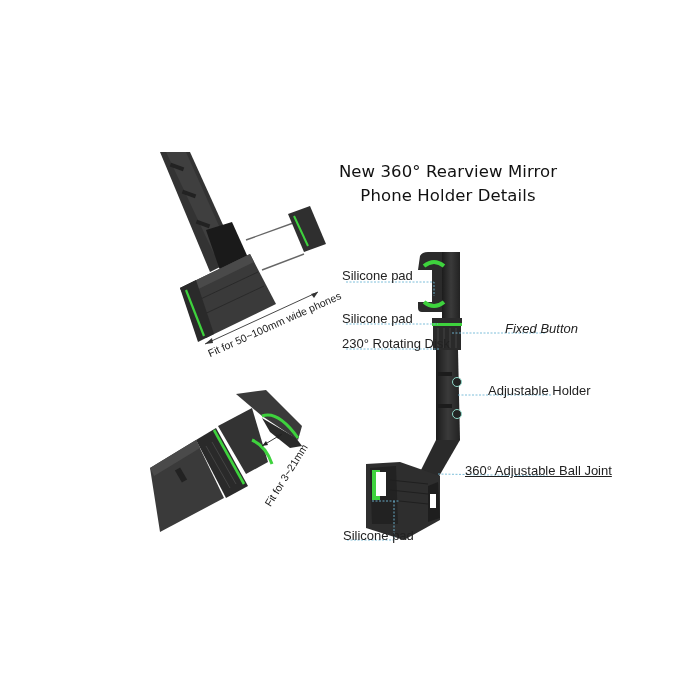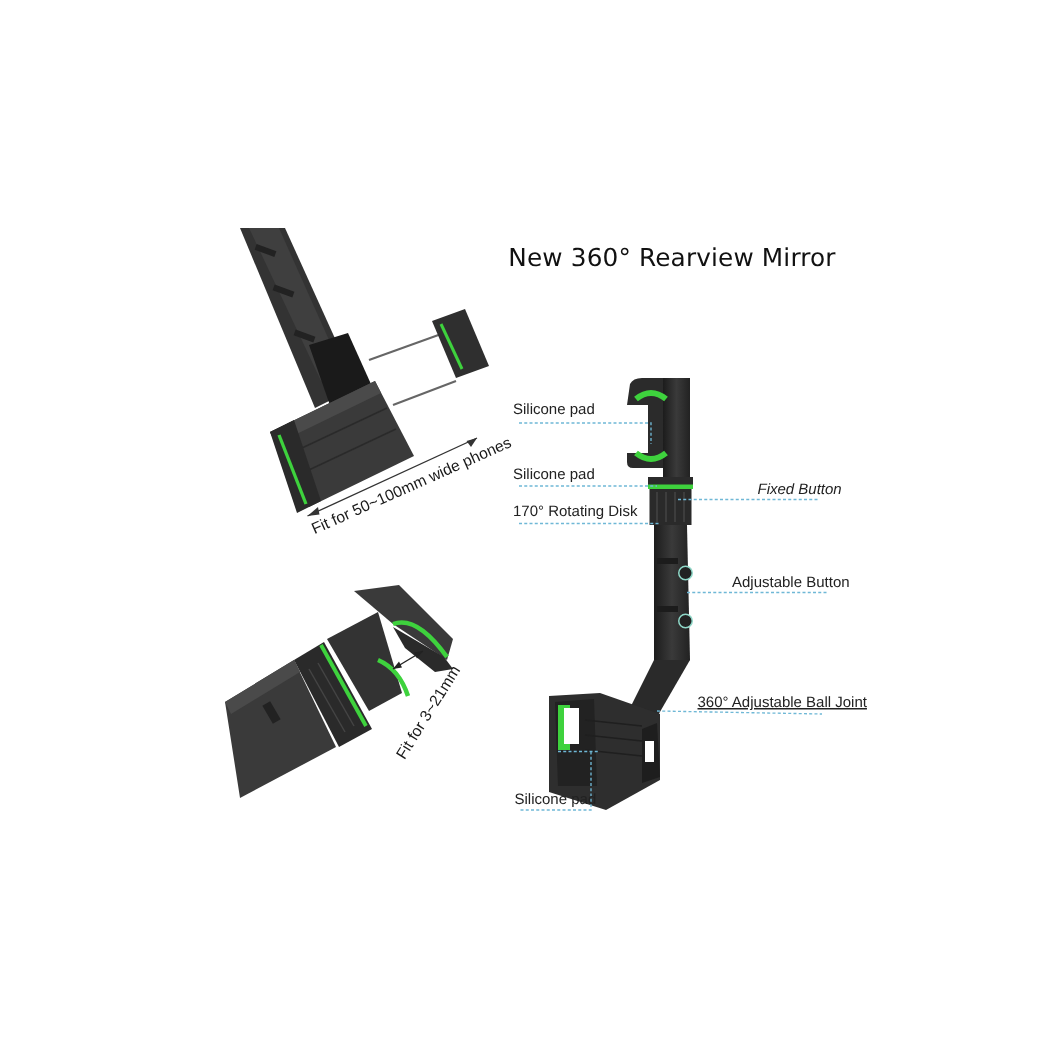--- a/index.html
+++ b/index.html
@@ -3,21 +3,21 @@
 <meta charset="utf-8">
 <style>
   html, body { margin: 0; padding: 0; background: #ffffff; }
   body { width: 700px; height: 700px; position: relative; overflow: hidden;
          font-family: "DejaVu Sans", sans-serif; }
   .canvas { position: absolute; left: 0; top: 0; width: 700px; height: 700px; }
   .title { position: absolute; left: 318px; top: 160px; width: 260px; text-align: center;
            font-family: "DejaVu Sans", sans-serif; font-size: 16.5px; line-height: 24px;
            color: #111111; letter-spacing: 0.1px; }
   .title div { white-space: nowrap; }
-  .lbl { position: absolute; font-family: "Liberation Sans", sans-serif; font-size: 10px;
+  .lbl { position: absolute; font-family: "Liberation Sans", sans-serif; font-size: 13px;
          color: #222222; white-space: nowrap; }
   .rot-label { position: absolute; font-family: "Liberation Sans", sans-serif; font-size: 10.5px;
                color: #1a1a1a; white-space: nowrap; transform-origin: 0 0; }
   svg { position: absolute; left: 0; top: 0; }
 </style>
 </head>
 <body>
 
 <div class="canvas">
 
@@ -124,25 +124,26 @@
       <line x1="452" y1="333" x2="545" y2="333"></line>
       <line x1="458" y1="395" x2="551" y2="395"></line>
       <line x1="438" y1="474" x2="548" y2="476"></line>
       <polyline points="372,501 400,501"></polyline>
       <polyline points="394,501 394,540 346,540"></polyline>
     </g>
   </svg>
 
   <div class="title">
     <div>New 360° Rearview Mirror</div>
+    <div>Phone Holder Details</div>
   </div>
 
   <div class="rot-label" style="left:206px; top:348px; transform: rotate(-24deg);">Fit for 50~100mm wide phones</div>
   <div class="rot-label" style="left:262px; top:502px; transform: rotate(-58deg);">Fit for 3~21mm</div>
 
   <div class="lbl" style="left:342px; top:268px;">Silicone pad</div>
   <div class="lbl" style="left:342px; top:311px;">Silicone pad</div>
-  <div class="lbl" style="left:342px; top:336px;">170° Rotating Disk</div>
+  <div class="lbl" style="left:342px; top:336px;">230° Rotating Disk</div>
   <div class="lbl" style="left:505px; top:321px;font-style:italic;">Fixed Button</div>
-  <div class="lbl" style="left:488px; top:383px;">Adjustable Button</div>
+  <div class="lbl" style="left:488px; top:383px;">Adjustable Holder</div>
   <div class="lbl" style="left:465px; top:463px;text-decoration:underline;">360° Adjustable Ball Joint</div>
   <div class="lbl" style="left:343px; top:528px;">Silicone pad</div>
 </div>
 
 </body></html>

